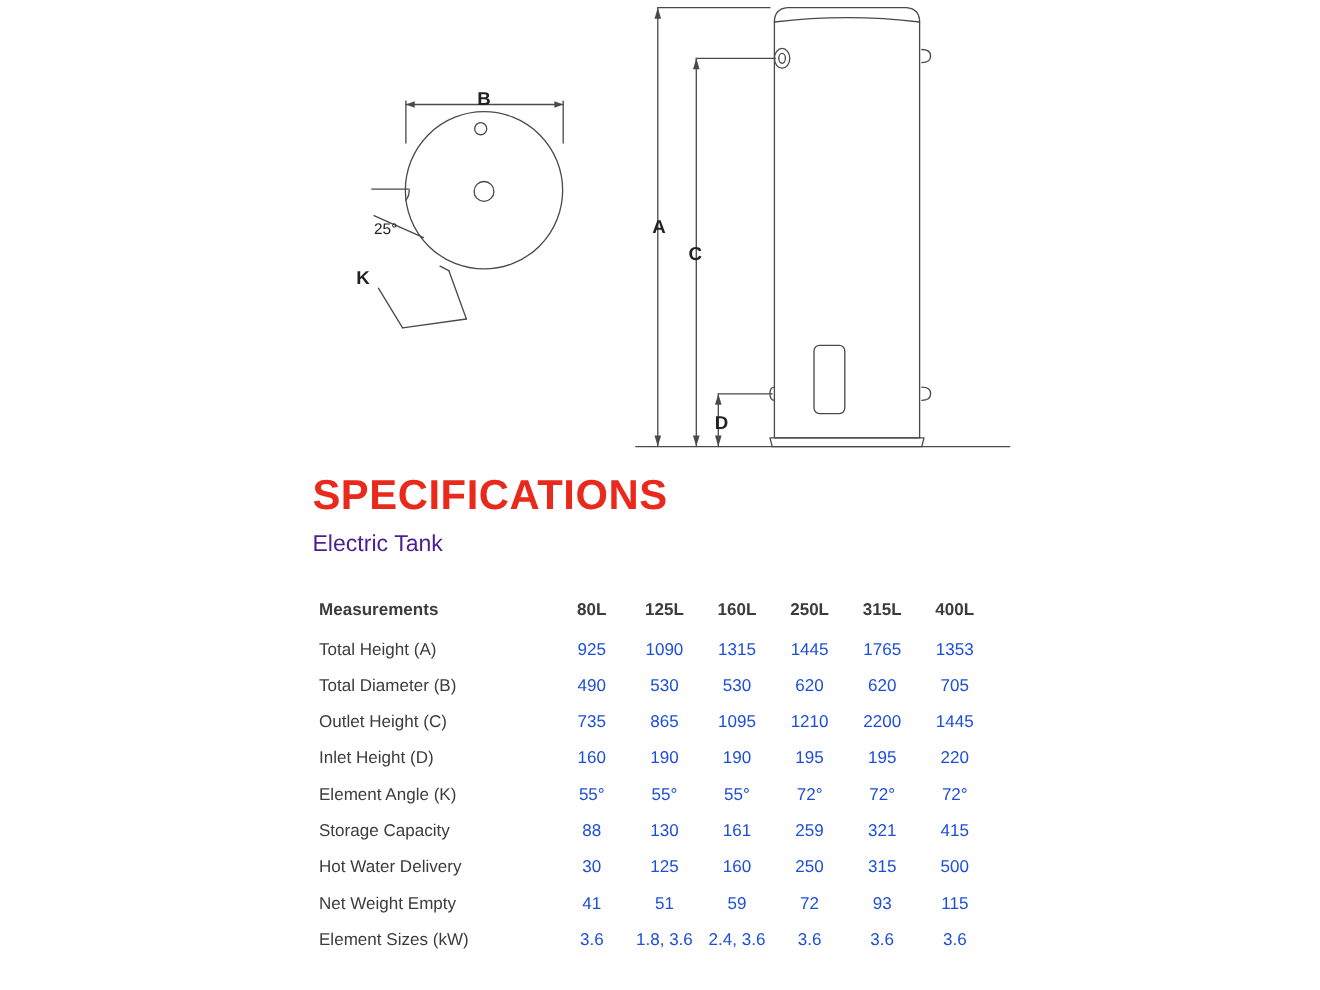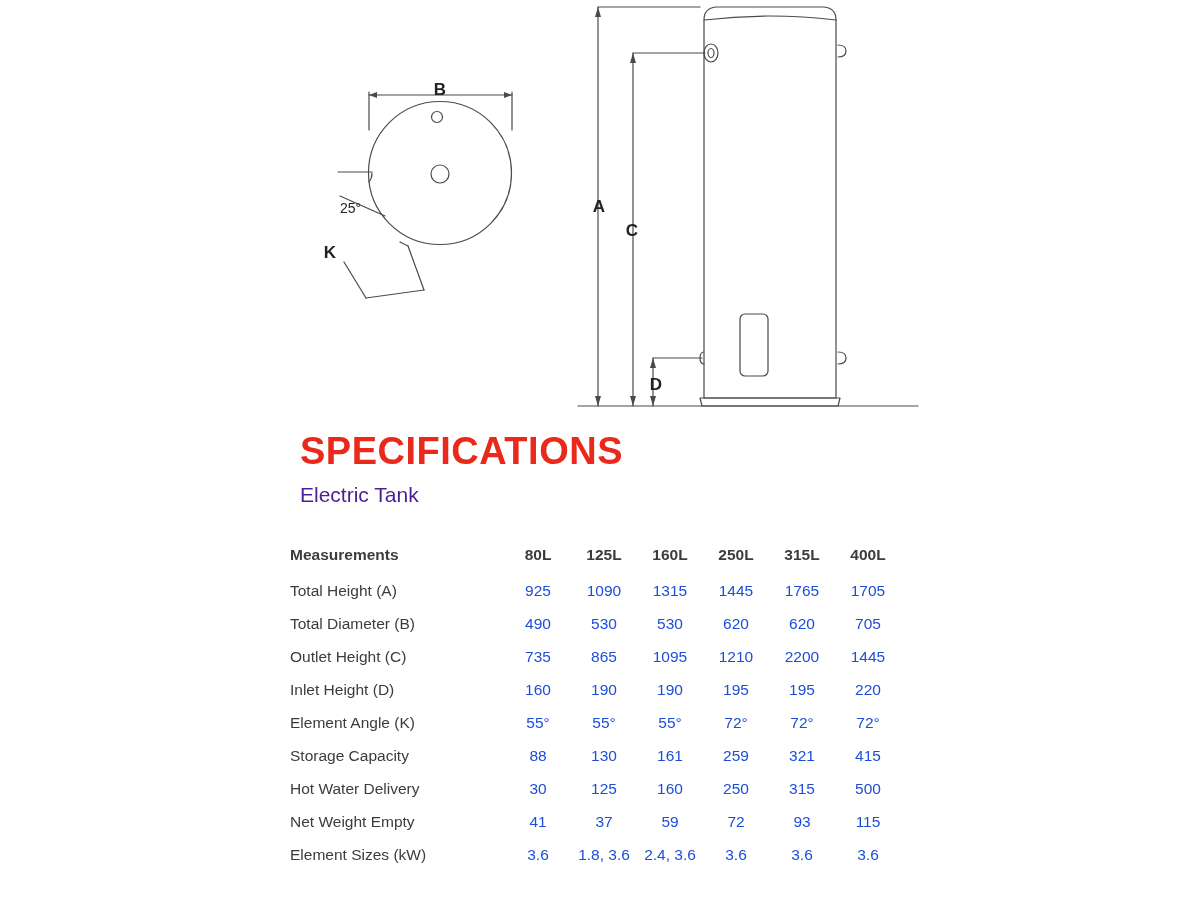--- a/index.html
+++ b/index.html
@@ -26,21 +26,21 @@
     left: 0;
     top: 0;
     width: 1200px;
     height: 420px;
   }
   #diagram svg { display: block; }
 
   
   #spec-block {
     position: absolute;
-    left: 300px;
+    left: 284px;
     top: 430px;
     width: 900px;
   }
   #spec-title {
     font-family: "Liberation Sans", sans-serif;
     font-size: 38px;
     font-weight: bold;
     letter-spacing: 0.5px;
     color: #e8291c;
     margin: 0;
@@ -186,21 +186,21 @@
       </tr>
     </thead>
     <tbody id="spec-body">
         <tr>
           <td class="rowlabel">Total Height (A)</td>
           <td class="val">925</td>
           <td class="val">1090</td>
           <td class="val">1315</td>
           <td class="val">1445</td>
           <td class="val">1765</td>
-          <td class="val">1705</td>
+          <td class="val">1353</td>
         </tr>
         <tr>
           <td class="rowlabel">Total Diameter (B)</td>
           <td class="val">490</td>
           <td class="val">530</td>
           <td class="val">530</td>
           <td class="val">620</td>
           <td class="val">620</td>
           <td class="val">705</td>
         </tr>
@@ -245,21 +245,21 @@
           <td class="val">30</td>
           <td class="val">125</td>
           <td class="val">160</td>
           <td class="val">250</td>
           <td class="val">315</td>
           <td class="val">500</td>
         </tr>
         <tr>
           <td class="rowlabel">Net Weight Empty</td>
           <td class="val">41</td>
-          <td class="val">37</td>
+          <td class="val">51</td>
           <td class="val">59</td>
           <td class="val">72</td>
           <td class="val">93</td>
           <td class="val">115</td>
         </tr>
         <tr>
           <td class="rowlabel">Element Sizes (kW)</td>
           <td class="val">3.6</td>
           <td class="val">1.8, 3.6</td>
           <td class="val">2.4, 3.6</td>

